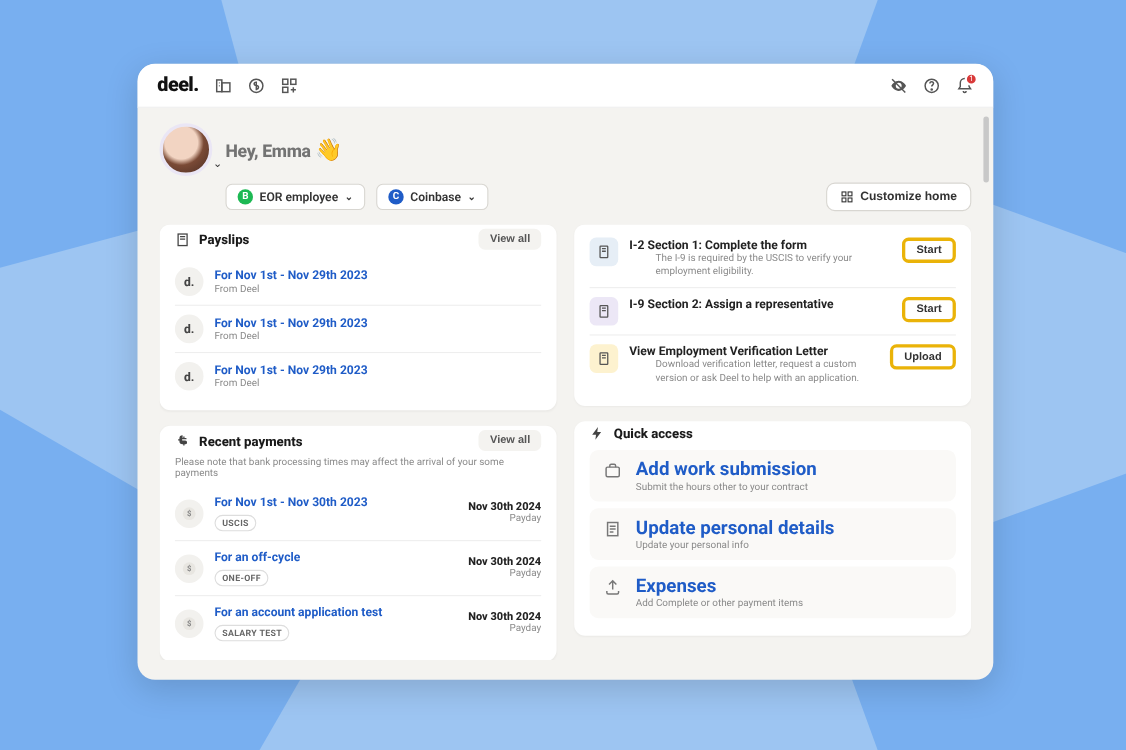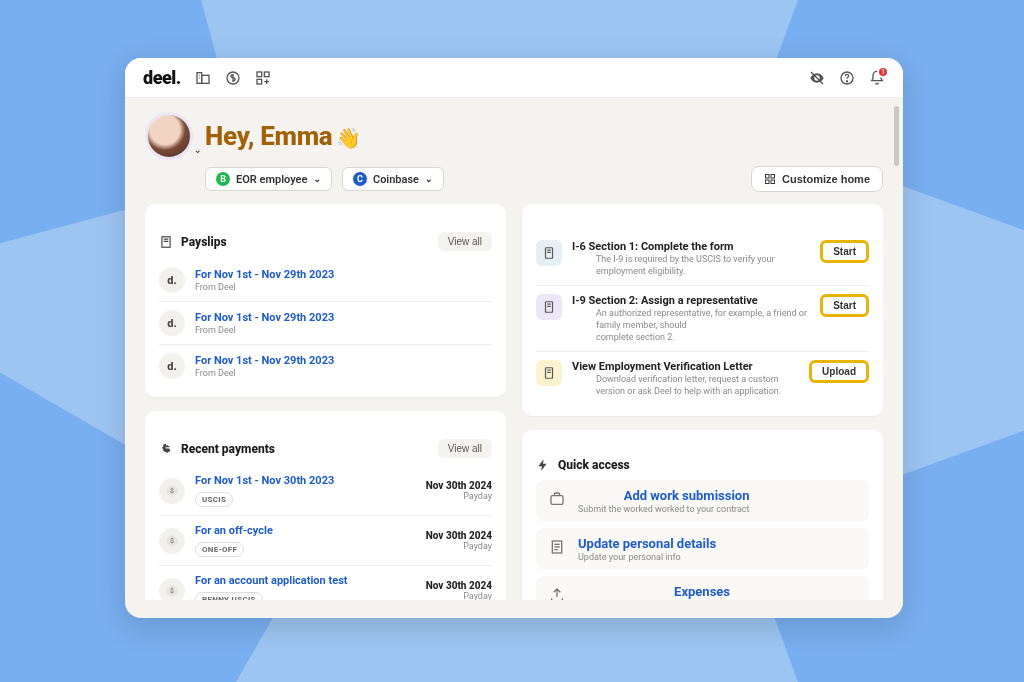--- a/index.html
+++ b/index.html
@@ -62,21 +62,21 @@
   .hero {
     display:flex; align-items:center; gap:12px; margin-bottom:10px;
   }
   .avatar {
     width:48px; height:48px; border-radius:50%;
     background: radial-gradient(circle at 40% 35%, #f2d4c2 0%, #f2d4c2 40%, #7a4a36 55%, #4a2d24 100%);
     border:3px solid #eae6f5;
     position: relative;
   }
   .avatar-chevron { position:absolute; right:-12px; bottom:2px; font-size:10px; color:#333;}
-  .greeting { font-size:26px; font-weight:800; color:#a16207; letter-spacing:-0.3px;}
+  .greeting { font-size:16px; font-weight:800; color:#737373; letter-spacing:-0.3px;}
   .wave { font-size:20px; }
 
   .chips-row {
     display:flex; align-items:center; gap:10px; margin-left:60px; margin-top:-4px; margin-bottom:12px;
   }
   .chip {
     display:flex; align-items:center; gap:6px;
     padding: 4px 10px;
     border:1px solid #d8d6d1;
     background:#fff;
@@ -101,32 +101,32 @@
     flex:1;
     display:flex;
     gap:16px;
     overflow:hidden;
   }
   .col { flex:1; display:flex; flex-direction:column; gap:14px; min-width:0;}
 
   .card {
     background:#fff;
     border-radius:10px;
-    padding:28px 14px 10px 14px;
+    padding:4px 14px 10px 14px;
     box-shadow: 0 1px 2px rgba(0,0,0,0.04);
   }
   .card-header {
     display:flex; align-items:center; gap:8px; margin-bottom:8px;
   }
   .card-title { font-size:12px; font-weight:800; color:#1a1a1a;}
   .card-ico { width:14px; height:14px; color:#444; display:flex; align-items:center; justify-content:center;}
   .viewall {
     margin-left:auto;
     background:#f4f3f0; border:none; padding:4px 10px; border-radius:6px;
-    font-size:10px; font-weight:400; color:#555; cursor:pointer;
+    font-size:10px; font-weight:700; color:#555; cursor:pointer;
   }
   .subnote { font-size:9px; color:#8a8a8a; margin: -2px 0 6px 0;}
 
   .row {
     display:flex; align-items:center; gap:10px;
     padding:8px 0;
     border-top:1px solid #eee;
   }
   .row:first-of-type { border-top:none; }
   .row-ico {
@@ -165,21 +165,21 @@
   }
 
   .qa-row {
     display:flex; align-items:flex-start; gap:10px;
     background:#faf9f7;
     border-radius:8px;
     padding:8px 10px;
     margin-bottom:6px;
   }
   .qa-ico { width:22px; height:22px; display:flex; align-items:center; justify-content:center; color:#666;}
-  .qa-title { font-size:13px; font-weight:700; color:#1f5cc7;text-align:right;}
+  .qa-title { font-size:17px; font-weight:700; color:#1f5cc7;}
   .qa-desc  { font-size:9px; color:#8a8a8a; margin-top:1px;}
 </style>
 </head>
 <body>
 
 <div class="bg-shapes">
   <div class="tri1"></div>
     <div class="tri2"></div>
     <div class="tri3"></div>
     <div class="tri4"></div>
@@ -317,20 +317,21 @@
         <div class="card">
           <div class="card-header">
             <span class="card-ico">
               <svg viewBox="0 0 24 24" width="14" height="14" fill="currentColor">
                   <path d="M12 3a5 5 0 00-5 5v1H5v2h2v1a5 5 0 005 5h1v2h2v-2h1a3 3 0 000-6h-4a1 1 0 010-2h6V7h-3V5h-2v2h-1V3z"></path>
                 </svg>
             </span>
             <span class="card-title">Recent payments</span>
             <button class="viewall">View all</button>
           </div>
+          <div class="subnote">Please note that bank processing times may affect the arrival of your some payments</div>
           <div id="payment-list">
               <div class="row">
     <div class="row-ico">
       <svg viewBox="0 0 24 24" width="14" height="14" fill="#888">
                     <circle cx="12" cy="12" r="10" fill="#e8e6e1"></circle>
                     <text x="12" y="16" text-anchor="middle" font-size="12" fill="#888" font-weight="700">$</text>
                   </svg>
     </div>
     <div class="row-main">
       <div class="row-title">For Nov 1st - Nov 30th 2023</div>
@@ -359,21 +360,21 @@
               </div>
               <div class="row">
     <div class="row-ico">
       <svg viewBox="0 0 24 24" width="14" height="14" fill="#888">
                     <circle cx="12" cy="12" r="10" fill="#e8e6e1"></circle>
                     <text x="12" y="16" text-anchor="middle" font-size="12" fill="#888" font-weight="700">$</text>
                   </svg>
     </div>
     <div class="row-main">
       <div class="row-title">For an account application test</div>
-      <div><span class="tag">PENNY USCIS</span></div>
+      <div><span class="tag">SALARY TEST</span></div>
     </div>
     <div class="row-right">
       <div class="row-date">Nov 30th 2024</div>
       <div class="row-payday">Payday</div>
     </div>
               </div>
             </div>
         </div>
 
       </div>
@@ -384,36 +385,35 @@
           <div id="task-list">
               <div class="task-row">
     <div class="task-ico" style="background:#e6eef6">
       <svg viewBox="0 0 24 24" width="14" height="14" fill="none" stroke="#555" stroke-width="2">
                     <rect x="6" y="3" width="12" height="18" rx="1"></rect>
                     <line x1="9" y1="7" x2="15" y2="7"></line>
                     <line x1="9" y1="11" x2="15" y2="11"></line>
                   </svg>
     </div>
     <div class="task-main">
-      <div class="task-title">I-6 Section 1: Complete the form</div>
+      <div class="task-title">I-2 Section 1: Complete the form</div>
       <div class="task-desc">The I-9 is required by the USCIS to verify your employment eligibility.</div>
     </div>
     <button class="task-btn">Start</button>
               </div>
               <div class="task-row">
     <div class="task-ico" style="background:#ece7f6">
       <svg viewBox="0 0 24 24" width="14" height="14" fill="none" stroke="#555" stroke-width="2">
                     <rect x="6" y="3" width="12" height="18" rx="1"></rect>
                     <line x1="9" y1="7" x2="15" y2="7"></line>
                     <line x1="9" y1="11" x2="15" y2="11"></line>
                   </svg>
     </div>
     <div class="task-main">
       <div class="task-title">I-9 Section 2: Assign a representative</div>
-      <div class="task-desc">An authorized representative, for example, a friend or family member, should<br>complete section 2.</div>
     </div>
     <button class="task-btn">Start</button>
               </div>
               <div class="task-row">
     <div class="task-ico" style="background:#fdf2cf">
       <svg viewBox="0 0 24 24" width="14" height="14" fill="none" stroke="#555" stroke-width="2">
                     <rect x="6" y="3" width="12" height="18" rx="1"></rect>
                     <line x1="9" y1="7" x2="15" y2="7"></line>
                     <line x1="9" y1="11" x2="15" y2="11"></line>
                   </svg>
@@ -439,21 +439,21 @@
           <div id="qa-list">
               <div class="qa-row">
     <div class="qa-ico">
                   <svg viewBox="0 0 24 24" width="16" height="16" fill="none" stroke="#777" stroke-width="2">
                     <rect x="3" y="7" width="18" height="13" rx="2"></rect>
                     <path d="M8 7V5a2 2 0 012-2h4a2 2 0 012 2v2"></path>
                   </svg>
                 </div>
     <div>
       <div class="qa-title">Add work submission</div>
-      <div class="qa-desc">Submit the worked worked to your contract</div>
+      <div class="qa-desc">Submit the hours other to your contract</div>
     </div>
               </div>
               <div class="qa-row">
     <div class="qa-ico">
                   <svg viewBox="0 0 24 24" width="16" height="16" fill="none" stroke="#777" stroke-width="2">
                     <rect x="5" y="3" width="14" height="18"></rect>
                     <line x1="8" y1="8" x2="16" y2="8"></line>
                     <line x1="8" y1="12" x2="16" y2="12"></line>
                     <line x1="8" y1="16" x2="13" y2="16"></line>
                   </svg>

